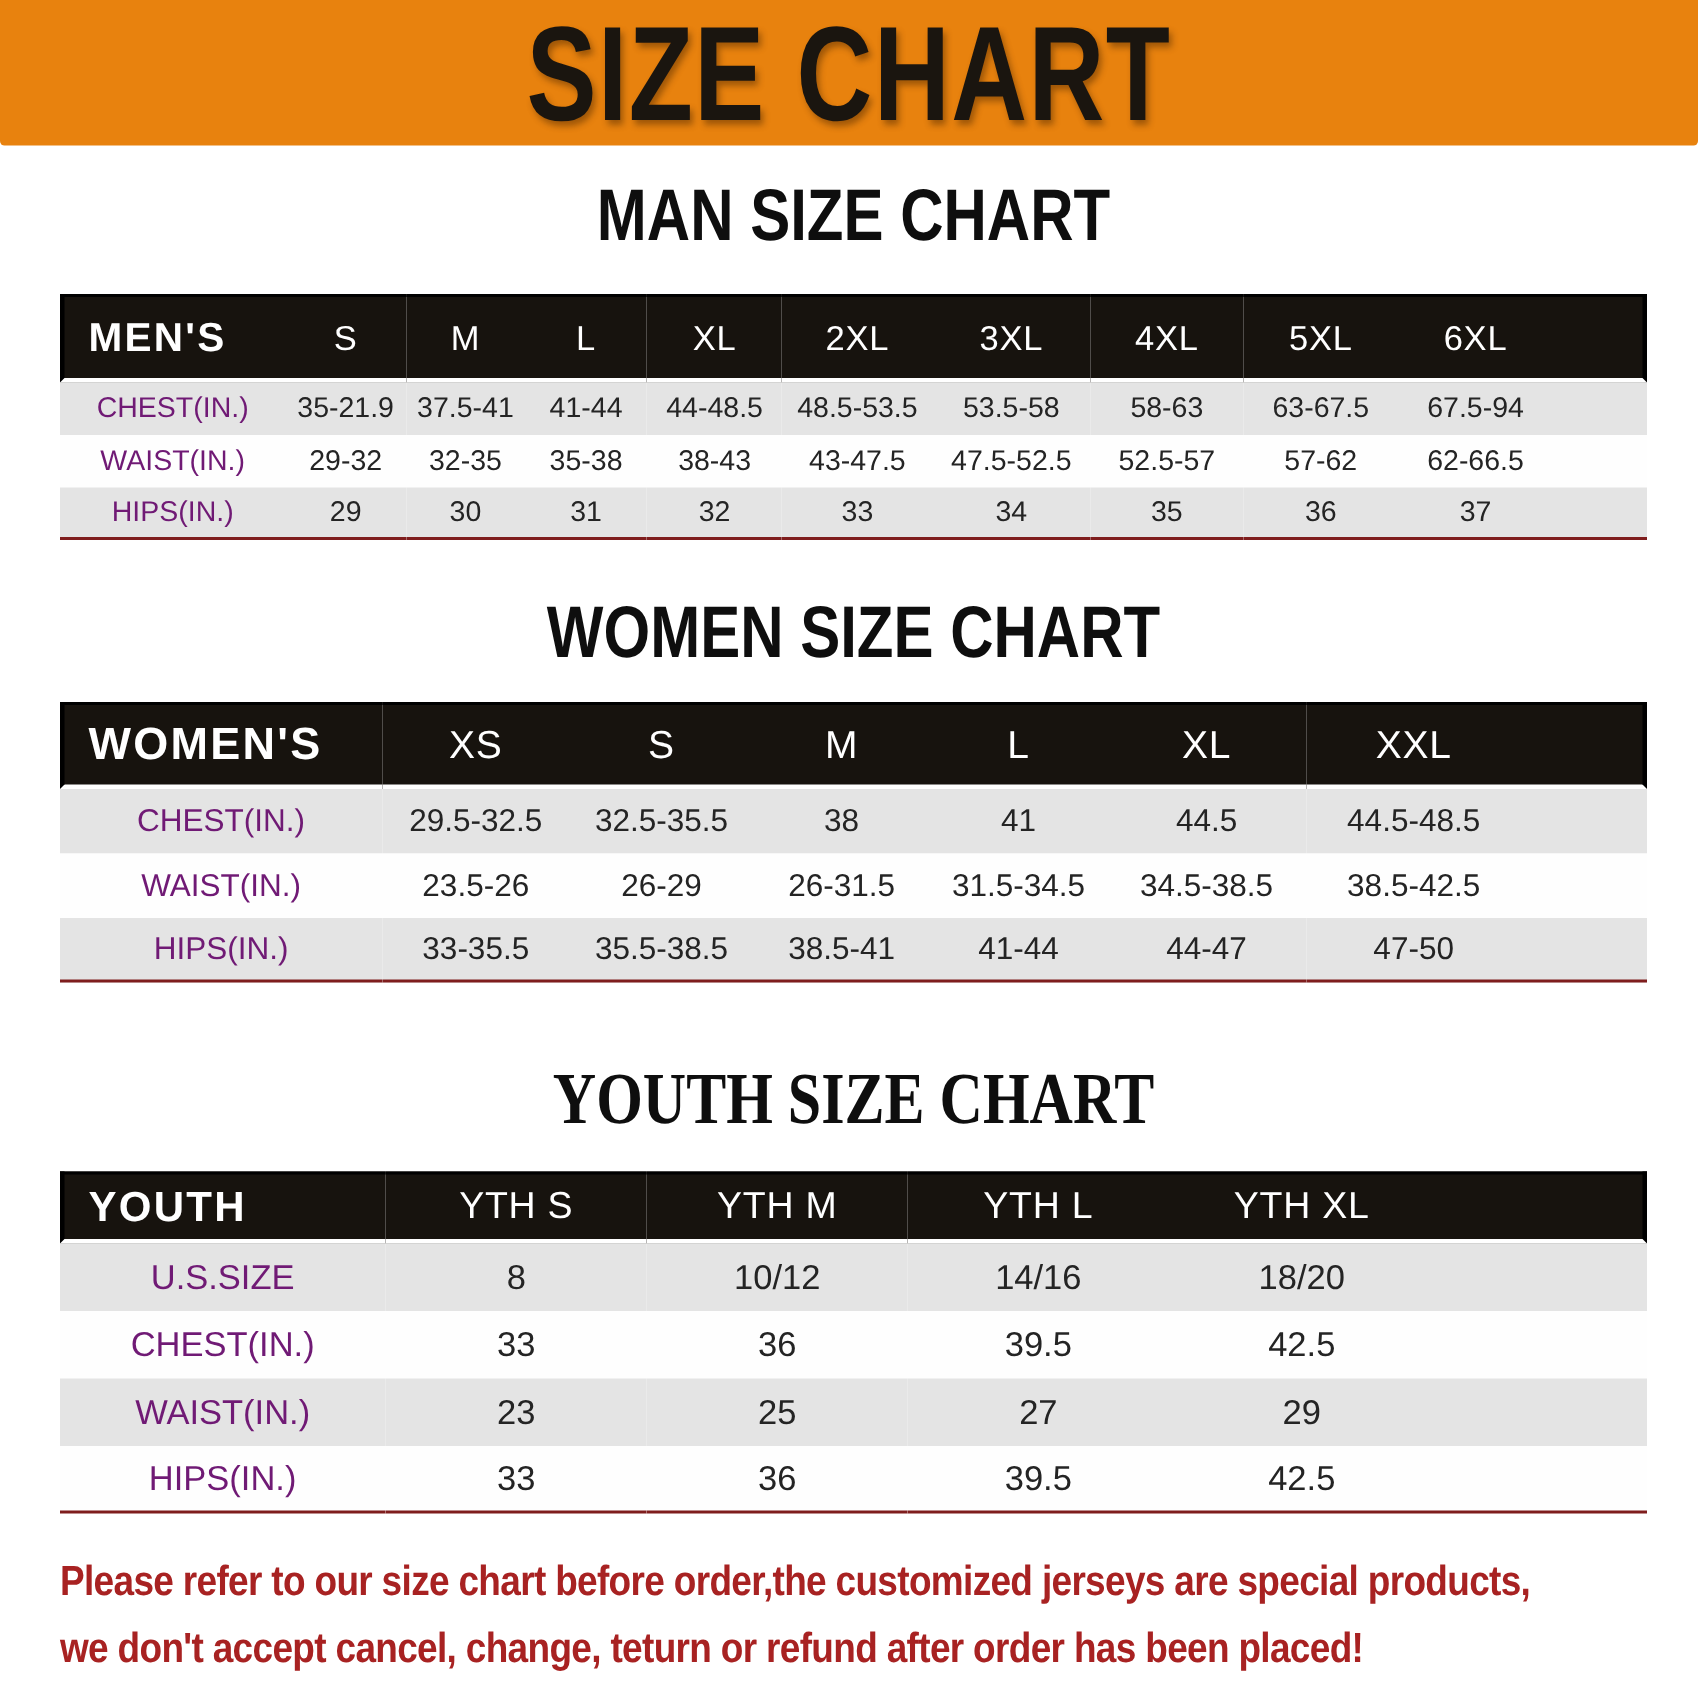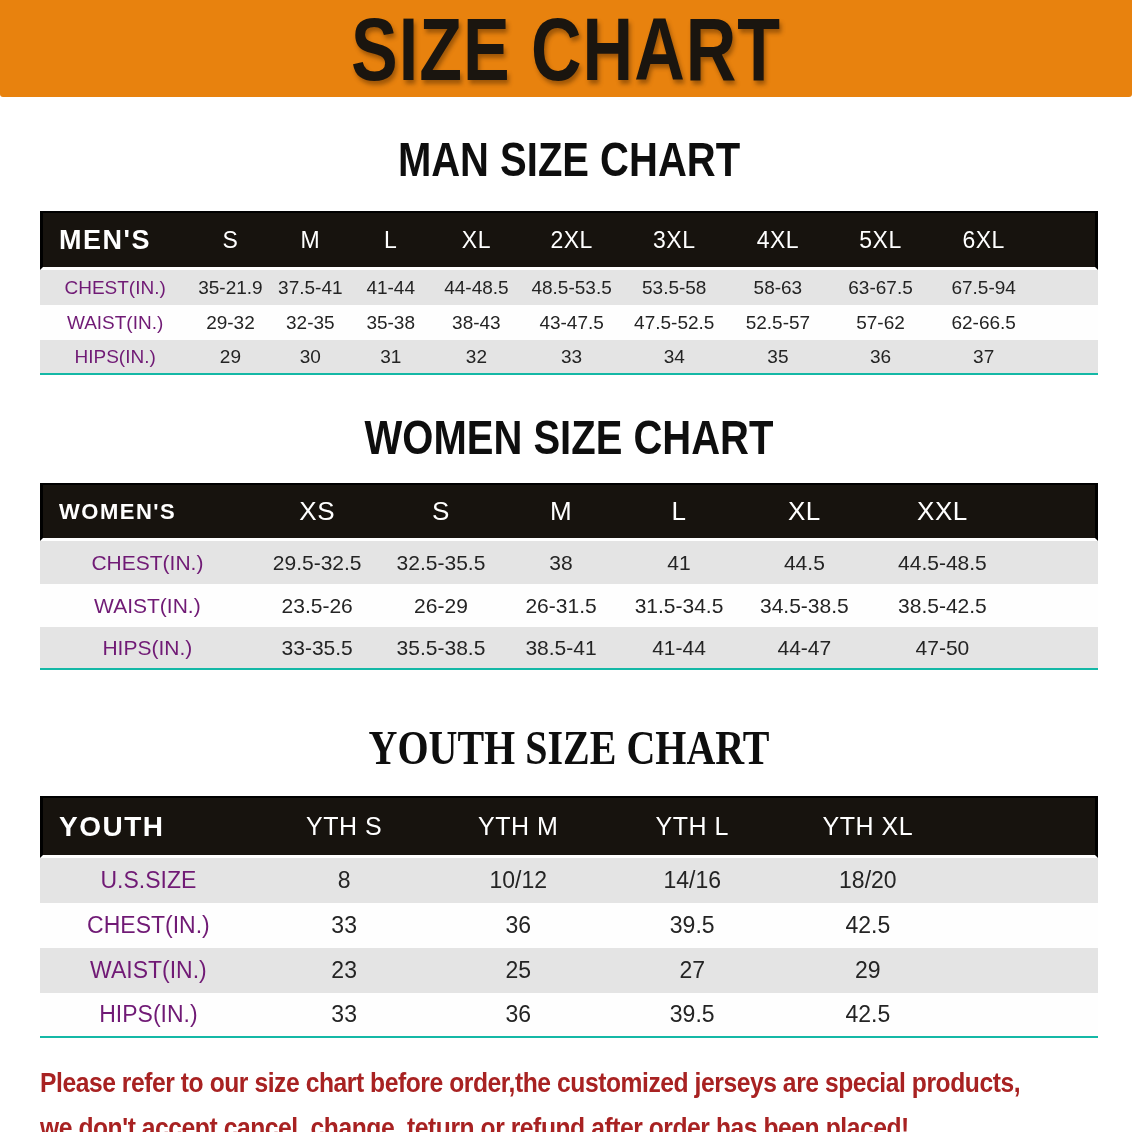--- a/index.html
+++ b/index.html
@@ -36,21 +36,21 @@
     font-size: 40px; line-height: 48px;
     color: #0e0e0e;
   }
   h2.section-heading .condensed {
     display: inline-block;
     font-weight: bold;
     transform: scaleY(1.22);
     letter-spacing: 0px;
     white-space: nowrap;
   }
-  h2.hd-man   { margin-top: 38px; }
+  h2.hd-man   { margin-top: 23px; }
   h2.hd-women { margin-top: 38px; }
   h2.hd-youth { margin-top: 54px; font-family: Liberation Serif, serif; }
 
   
   table.size-table {
     width: 1058px;
     margin-left: 40px;
     border-collapse: separate; border-spacing: 0;
     table-layout: fixed;
   }
@@ -72,35 +72,35 @@
     border-left: 3px solid #000;
   }
   .size-table th.size-col { text-align: center; font-weight: normal; letter-spacing: 0.5px; }
   .size-table th.spacer-col { border-right: 3px solid #000; }
 
   .t-men th { height: 59px; }
   .t-men th.tbl-label { font-size: 27px; }
   .t-men th.size-col  { font-size: 23px; }
 
   .t-women th { height: 58px; }
-  .t-women th.tbl-label { font-size: 22px; margin-top: 12px; }
+  .t-women th.tbl-label { font-size: 30px; margin-top: 12px; }
   .t-women th.size-col  { font-size: 26px; }
 
-  .t-youth th { height: 62px; }
+  .t-youth th { height: 48px; }
   .t-youth th.tbl-label { font-size: 28px; }
   .t-youth th.size-col  { font-size: 25px; }
 
   .size-table td {
     text-align: center; vertical-align: middle;
     color: #242424; padding: 0;
   }
   .size-table td.row-label { color: #701a75; }
   tr.band-gray td  { background: #E4E4E4; }
   tr.band-white td { background: #FEFEFE; }
-  .size-table tbody tr:last-child td { border-bottom: 2px solid #14b8a6; margin-top: 24px; }
+  .size-table tbody tr:last-child td { border-bottom: 2px solid #7f1d1d; margin-top: 24px; }
 
   .t-men td   { height: 35px; font-size: 19px; }
   .t-women td { height: 43px; font-size: 21px; }
   .t-youth td { height: 45px; font-size: 23px; }
 
   
   .footer-note {
     margin: 22px 0 0 40px;
     color: #A82222;
     font-size: 28px; font-weight: bold;

